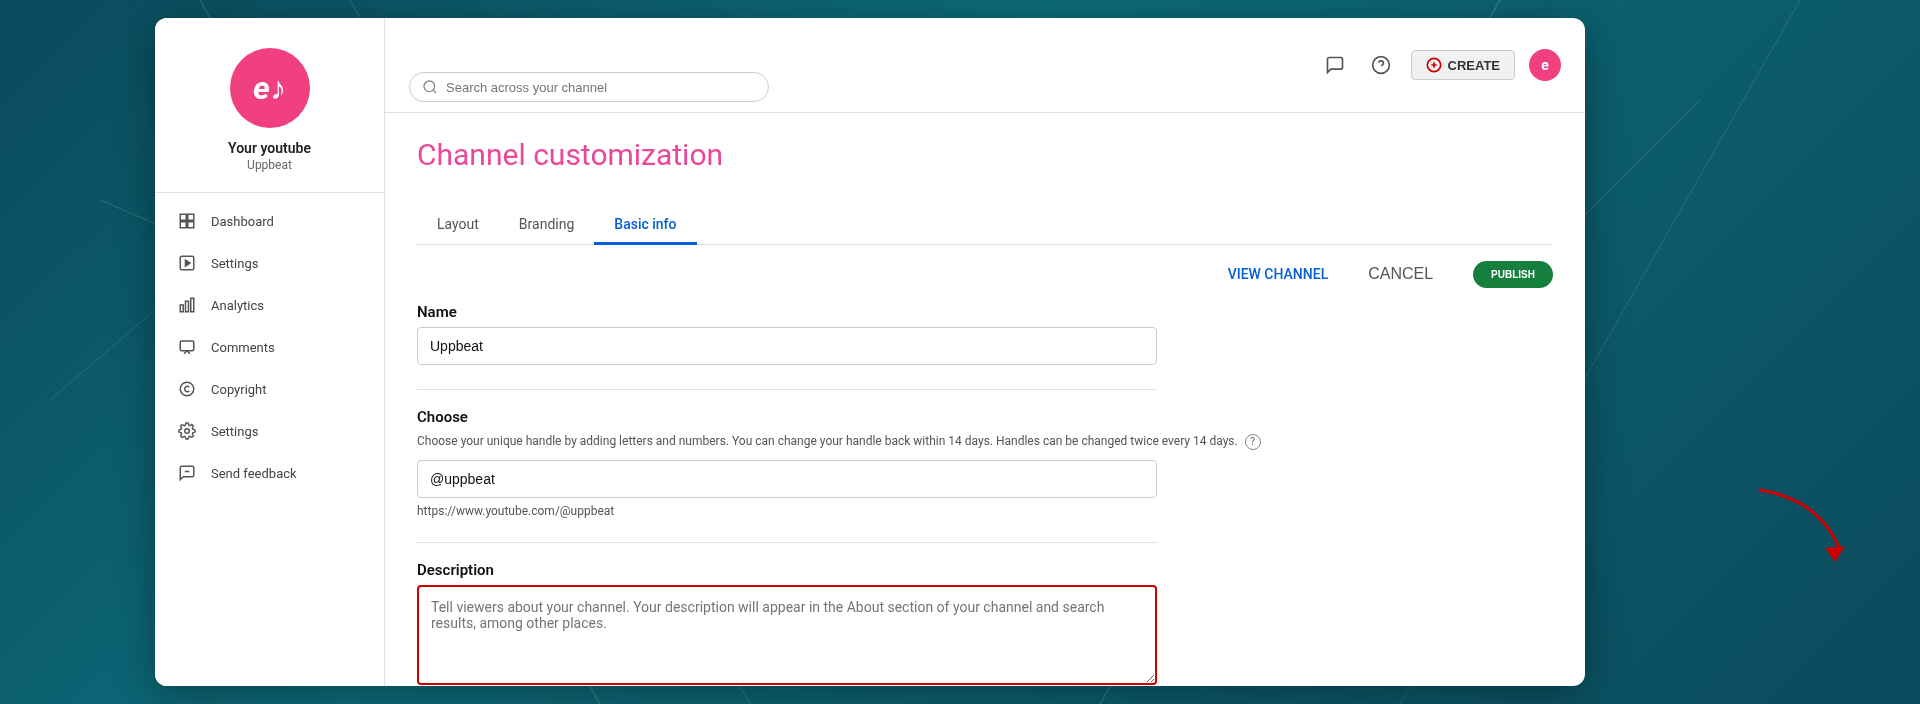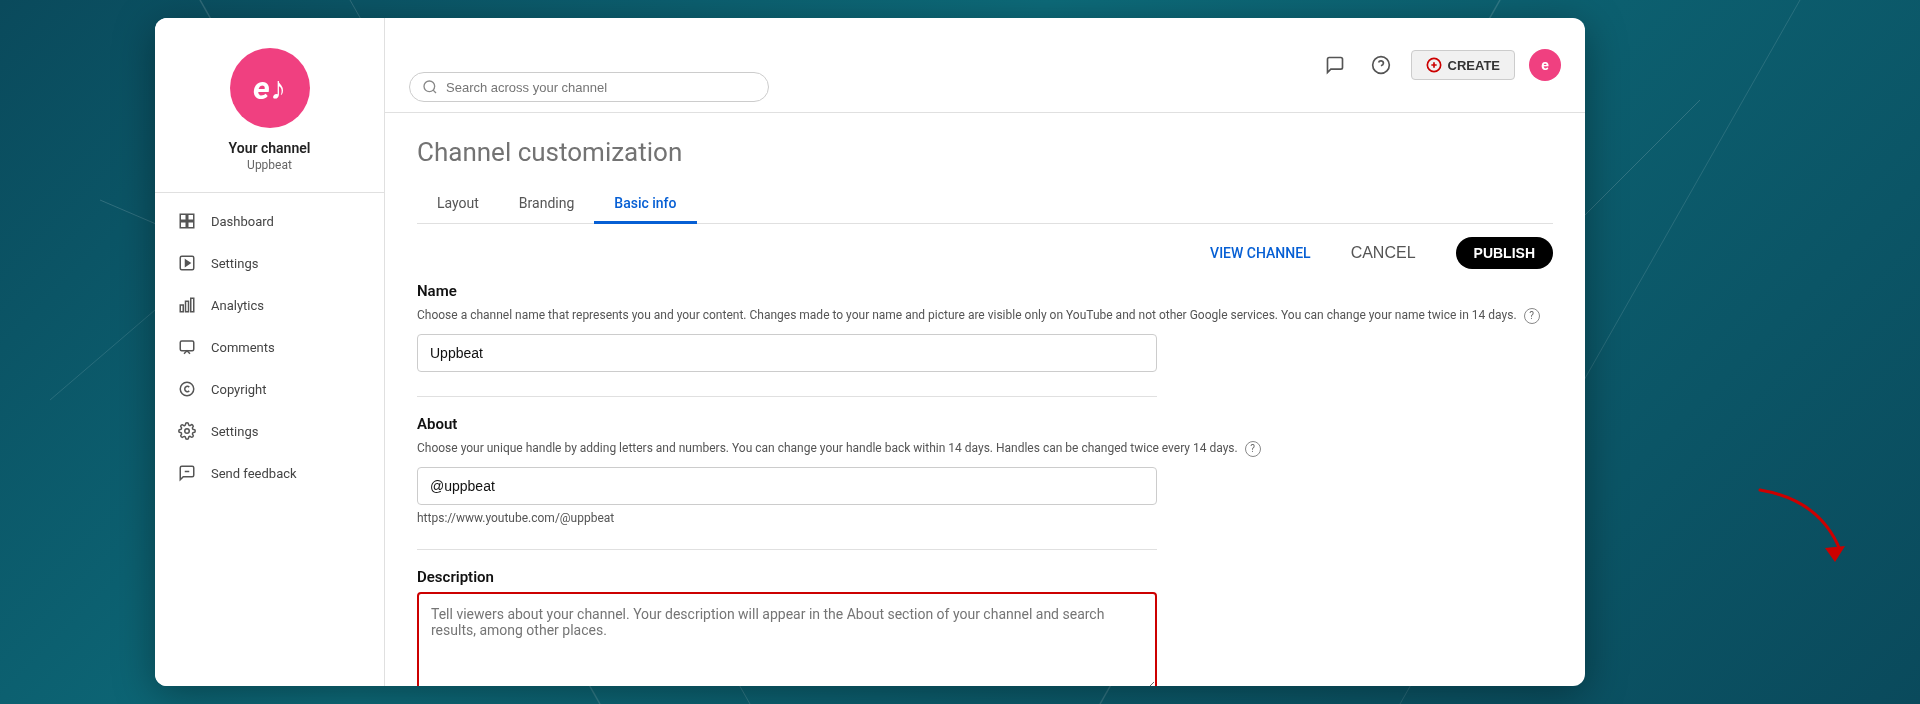--- a/index.html
+++ b/index.html
@@ -191,24 +191,24 @@
     }
 
     
     .content-area {
       flex: 1;
       padding: 24px 32px;
       overflow-y: auto;
     }
 
     .page-title {
-      font-size: 26px;
+      font-size: 30px;
       font-weight: 400;
-      color: #737373;
-      margin-bottom: 18px;
+      color: #ec4899;
+      margin-bottom: 34px;
     }
 
     
     .tabs {
       display: flex;
       gap: 0;
       border-bottom: 1px solid #e0e0e0;
       margin-bottom: 0;
     }
     .tab {
@@ -243,26 +243,26 @@
     .cancel-btn {
       color: #555;
       font-size: 16px;
       font-weight: 500;
       cursor: pointer;
       background: none;
       border: none;
       padding: 8px 12px;
     }
     .publish-btn {
-      background: #000000;
+      background: #15803d;
       color: #fff;
       border: none;
       border-radius: 16px;
       padding: 8px 18px;
-      font-size: 14px;
+      font-size: 10px;
       font-weight: 600;
       cursor: pointer;
     }
 
     
     .form-section {
       margin-bottom: 24px;
     }
     .form-label {
       font-size: 15px;
@@ -336,21 +336,21 @@
     <line x1="50" y1="400" x2="400" y2="100" stroke="#ffffff" stroke-width="0.8"></line>
   </svg>
 </div>
 
 <div class="card">
 
   <div class="sidebar">
     <div class="avatar-circle">
       <span>e♪</span>
     </div>
-    <div class="channel-name">Your channel</div>
+    <div class="channel-name">Your youtube</div>
     <div class="channel-handle">Uppbeat</div>
     <div class="divider"></div>
     <nav class="nav-items">
 
       <div class="nav-item">
         <div class="nav-icon">
           <svg width="18" height="18" viewBox="0 0 24 24" fill="none" stroke="#555" stroke-width="2">
             <rect x="3" y="3" width="8" height="8"></rect>
             <rect x="13" y="3" width="8" height="8"></rect>
             <rect x="3" y="13" width="8" height="8"></rect>
@@ -475,31 +475,27 @@
       </div>
 
       <div class="action-bar">
         <a class="view-channel-btn" href="#">VIEW CHANNEL</a>
         <button class="cancel-btn">CANCEL</button>
         <button class="publish-btn">PUBLISH</button>
       </div>
 
       <div class="form-section">
         <div class="form-label">Name</div>
-        <div class="form-desc">
-          <span>Choose a channel name that represents you and your content. Changes made to your name and picture are visible only on YouTube and not other Google services. You can change your name twice in 14 days.</span>
-          <span style="display:inline-flex;align-items:center;justify-content:center;width:16px;height:16px;border-radius:50%;border:1px solid #888;font-size:10px;color:#666;margin-left:4px;cursor:pointer;">?</span>
-        </div>
         <input type="text" class="form-input" value="Uppbeat" style="">
       </div>
 
       <div class="section-divider"></div>
 
       <div class="form-section">
-        <div class="form-label">About</div>
+        <div class="form-label">Choose</div>
         <div class="form-desc">
           <span>Choose your unique handle by adding letters and numbers. You can change your handle back within 14 days. Handles can be changed twice every 14 days.</span>
           <span style="display:inline-flex;align-items:center;justify-content:center;width:16px;height:16px;border-radius:50%;border:1px solid #888;font-size:10px;color:#666;margin-left:4px;cursor:pointer;">?</span>
         </div>
         <input type="text" class="form-input" value="@uppbeat" style="">
         <div class="channel-url">https://www.youtube.com/@uppbeat</div>
       </div>
 
       <div class="section-divider"></div>
 

